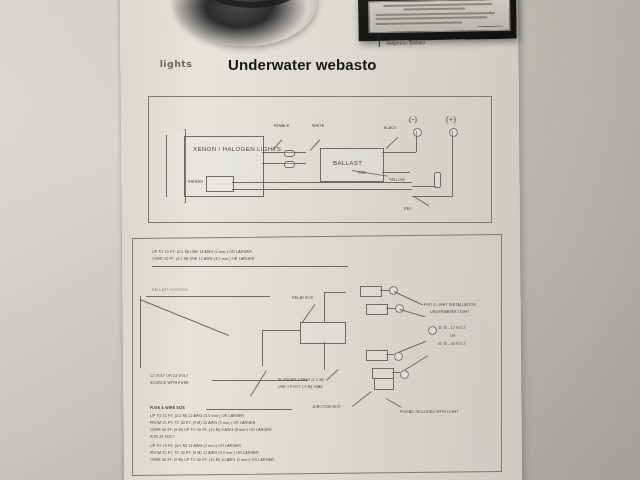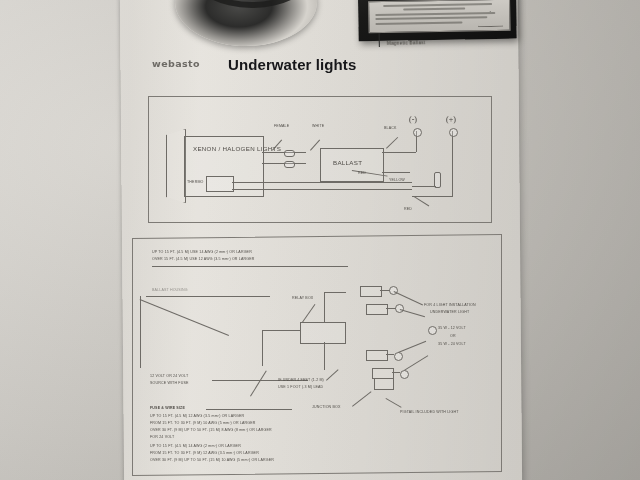--- a/index.html
+++ b/index.html
@@ -140,22 +140,22 @@
     <div class="lbl-line" style="width:44%;margin-left:34px;"></div>
     <div class="lbl-line" style="width:86%;"></div>
     <div class="lbl-line" style="width:80%;"></div>
     <div class="lbl-line" style="width:62%;"></div>
     <div id="ce-mark"></div>
   </div>
   <div id="ballast-callout"></div>
   <div id="ballast-caption">Magnetic Ballast</div>
 </div>
 
-<div id="brand">webasto</div>
-<div id="title">Underwater lights</div>
+<div id="brand">lights</div>
+<div id="title">Underwater webasto</div>
 
 <div class="frame" id="frame-top"></div>
 
 <div class="lamp-tri" style="left:166px;top:129px;width:18px;height:72px;
             clip-path:polygon(0% 8%,100% 0%,100% 100%,0% 92%);"></div>
 <div class="box" style="left:184px;top:136px;width:78px;height:59px;"></div>
 <div class="tx md" style="left:193px;top:145px;">XENON / HALOGEN LIGHTS</div>
 <div class="box" style="left:206px;top:176px;width:26px;height:14px;"></div>
 <div class="tx tiny" style="left:187px;top:180px;">THERMO</div>
 

